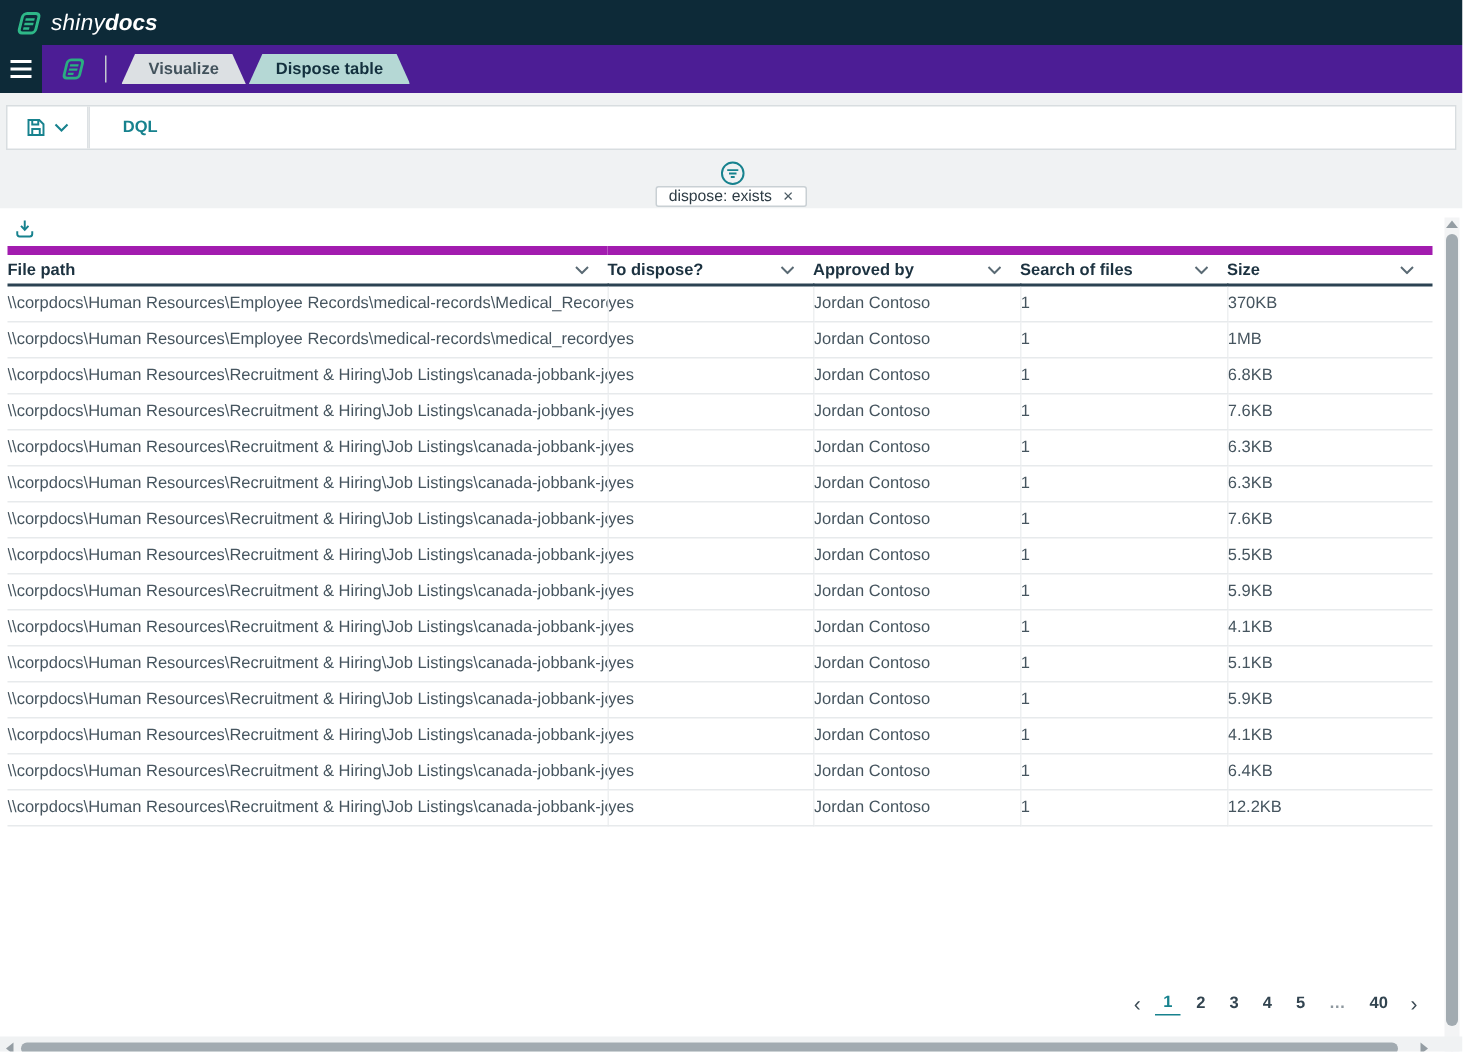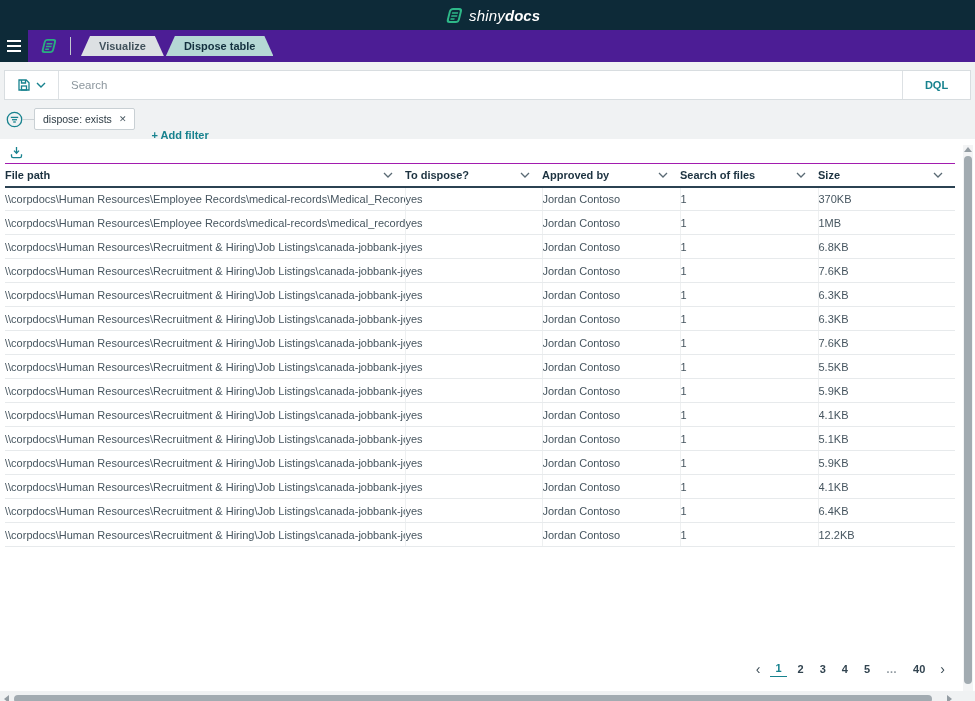--- a/index.html
+++ b/index.html
@@ -1,20 +1,20 @@
 <!DOCTYPE html>
 <html><head>
 <meta charset="utf-8">
 <style>
   * { margin:0; padding:0; box-sizing:border-box; }
   html,body { width:975px; height:701px; overflow:hidden;
     font-family:"Liberation Sans","DejaVu Sans",sans-serif; background:#ffffff; }
 
   
-  .topbar { height:30px; background:#0d2a38; display:flex; align-items:center; padding-left:10px;justify-content:center; }
+  .topbar { height:30px; background:#0d2a38; display:flex; align-items:center; padding-left:10px; }
   .logo { display:flex; align-items:center; gap:5px; color:#ffffff; font-size:15px; font-style:italic; }
   .logo .lt { font-weight:300; letter-spacing:.2px; }
   .logo .bd { font-weight:700; }
 
   
   .tabbar { height:32px; background:#4c1d95; display:flex; align-items:center; }
   .hamburger { width:28px; height:32px; background:#0d2a38; display:flex; flex-direction:column;
     justify-content:center; align-items:center; gap:3px; cursor:pointer; }
   .hamburger span { display:block; width:14px; height:2px; background:#ffffff; }
   .mini-logo { margin-left:12px; }
@@ -27,33 +27,33 @@
   
   .band { background:#f0f2f3; padding:8px 4px 8px 4px; }
   .searchbox { height:30px; background:#ffffff; border:1px solid #d8dde0; display:flex; align-items:stretch; }
   .seg-save { width:54px; border-right:1px solid #dde1e4; display:flex; align-items:center;
     justify-content:center; gap:5px; cursor:pointer; }
   .search-input { flex:1; border:0; outline:none; padding:0 12px; font-size:11.5px; color:#44525c;
     font-family:inherit; background:transparent; }
   .search-input::placeholder { color:#8d979e; }
   .seg-dql { width:68px; border-left:1px solid #dde1e4; display:flex; align-items:center; justify-content:center;
     font-size:11px; font-weight:700; color:#17828e; cursor:pointer; }
-  .filterrow { display:flex; align-items:center; margin-top:7px; height:24px; }
+  .filterrow { display:flex; align-items:center; margin-top:7px; height:24px;flex-direction:column; }
   .filter-icon { margin-left:2px; cursor:pointer; display:flex; }
   .connector { width:11px; height:1px; background:#ccd2d6; }
   .chip { background:#ffffff; border:1px solid #c9d0d4; border-radius:2px; height:22px; padding:0 8px;
     display:flex; align-items:center; gap:7px; font-size:10.5px; color:#2d3b44; cursor:pointer; }
   .chip .x { color:#4c5b64; font-size:9px; cursor:pointer; }
   .addfilter { margin-left:16px; font-size:11px; font-weight:700; color:#17828e; cursor:pointer;margin-top:32px; }
 
   
   .viewport { position:relative; height:552px; background:#ffffff; }
   .dl-icon { margin:7px 0 4px 10px; display:inline-flex; cursor:pointer; }
   table { border-collapse:collapse; table-layout:fixed; width:950px; margin-left:5px; font-size:11px; }
-  thead tr { border-top:1px solid #a21caf; border-bottom:2px solid #2b4252; }
+  thead tr { border-top:6px solid #a21caf; border-bottom:2px solid #2b4252; }
   th { height:23px; text-align:left; font-weight:700; color:#1c3240; padding:0; vertical-align:middle; }
   th .th-inner { display:flex; align-items:center; justify-content:space-between; padding-right:10px; }
   th .sort { display:inline-flex; cursor:pointer; margin-right:2px; }
   td { height:24px; color:#46555f; border-bottom:1px solid #e7eaec; border-right:1px solid #eef0f1;
     padding:0 12px 0 0; white-space:nowrap; overflow:hidden; vertical-align:middle; }
   td:last-child { border-right:0; }
   td.c-path { padding-left:0; }
   th.h-path { padding-left:0; }
 
   
@@ -118,21 +118,20 @@
     <div class="seg-save">
       <svg width="14" height="14" viewBox="0 0 14 14">
         <path d="M2 2 h7.2 L12 4.8 V12 H2 Z" fill="none" stroke="#17828e" stroke-width="1.3"></path>
         <path d="M4.5 2 v3 h4 v-3" fill="none" stroke="#17828e" stroke-width="1.3"></path>
         <rect x="4.5" y="8" width="5" height="4" fill="none" stroke="#17828e" stroke-width="1.3"></rect>
       </svg>
       <svg width="10" height="6" viewBox="0 0 10 6">
         <path d="M1 1 L5 5 L9 1" fill="none" stroke="#17828e" stroke-width="1.4"></path>
       </svg>
     </div>
-    <input class="search-input" placeholder="Search" style="">
     <div class="seg-dql">DQL</div>
   </div>
   <div class="filterrow">
     <span class="filter-icon">
       <svg width="17" height="17" viewBox="0 0 17 17">
         <circle cx="8.5" cy="8.5" r="7.2" fill="none" stroke="#17828e" stroke-width="1.3"></circle>
         <line x1="4.8" y1="6.4" x2="12.2" y2="6.4" stroke="#17828e" stroke-width="1.3"></line>
         <line x1="6" y1="8.7" x2="11" y2="8.7" stroke="#17828e" stroke-width="1.3"></line>
         <line x1="7.2" y1="11" x2="9.8" y2="11" stroke="#17828e" stroke-width="1.3"></line>
       </svg>

